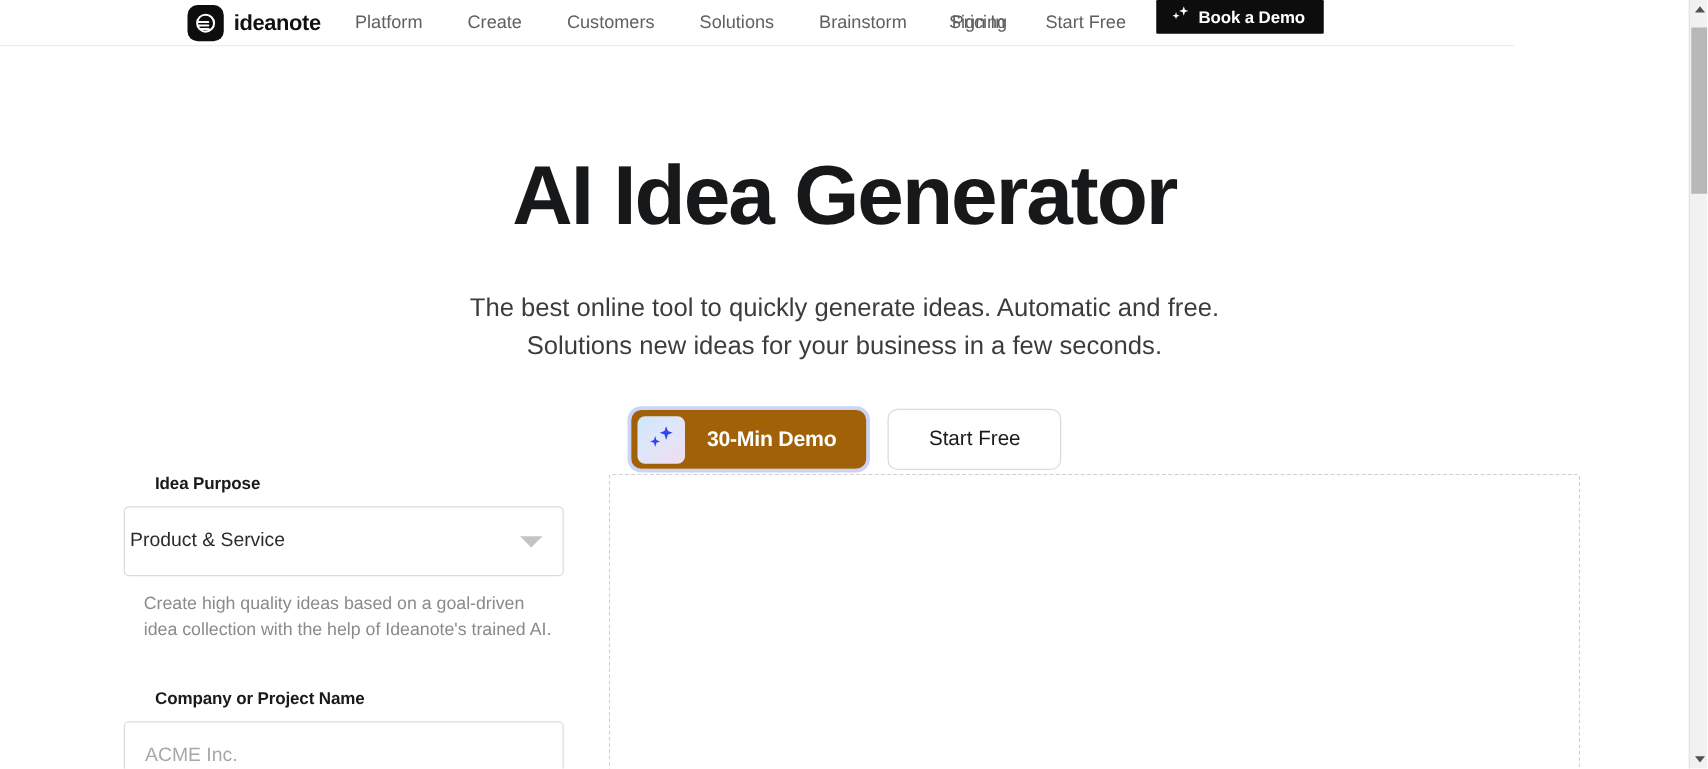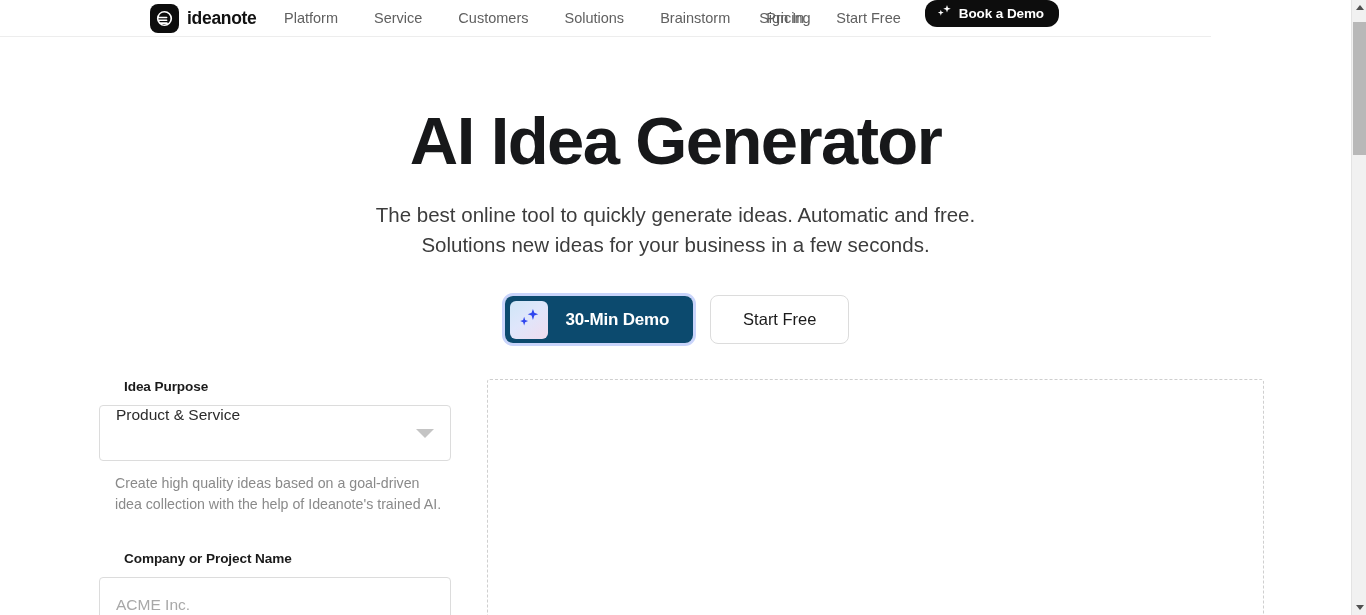--- a/index.html
+++ b/index.html
@@ -101,41 +101,41 @@
     cursor: pointer;
     white-space: nowrap;
   }
   .demo-btn {
     display: flex;
     align-items: center;
     gap: 7px;
     background: #0d0d0d;
     color: #ffffff;
     border: none;
-    border-radius: 12px;
+    border-radius: 1px;
     height: 27px;
     padding: 0 15px 0 12px;
     font-size: 13.5px;
     font-weight: 700;
     font-family: "Liberation Sans", sans-serif;
     letter-spacing: -0.1px;
     cursor: pointer;
     margin-left: 8px;
   }
 
   
   .hero {
     position: absolute;
     top: 37px;
     left: 0;
     width: 1351px;
     text-align: center;
   }
   .hero-title {
-    margin: 0;
+    margin: 16px;
     padding-top: 65px;
     font-size: 67px;
     line-height: 78px;
     font-weight: 700;
     letter-spacing: -1.6px;
     color: #17181a;
   }
   .hero-sub {
     margin: 0 auto;
     padding-top: 20px;
@@ -156,21 +156,21 @@
 
   .demo-cta-wrap {
     border: 3px solid #c9d4fb;
     border-radius: 11px;
     padding: 0;
     line-height: 0;
   }
   .demo-cta {
     display: flex;
     align-items: center;
-    background: #0c4a6e;
+    background: #a16207;
     border: none;
     border-radius: 8px;
     height: 47px;
     padding: 0 24px 0 5px;
     cursor: pointer;
     gap: 18px;
     font-family: "Liberation Sans", sans-serif;
   }
   .sparkle-tile {
     width: 38px; height: 38px;
@@ -224,21 +224,22 @@
     padding-left: 25px;
   }
   .select-box {
     position: relative;
     width: 352px;
     height: 56px;
     border: 1px solid #dcdcdc;
     border-radius: 4px;
     background: #ffffff;
     display: flex;
-    padding: 0 16px;
+    align-items: center;
+    padding: 0 4px;
     cursor: pointer;
   }
   .select-value {
     font-size: 15.5px;
     color: #2b2b2b;
   }
   .caret {
     position: absolute;
     right: 16px;
     top: 50%;
@@ -330,21 +331,21 @@
         <span class="brand-mark">
           <svg width="19" height="19" viewBox="0 0 24 24" aria-hidden="true">
             <path d="M12 2.4A9.6 9.6 0 1 0 21.6 12 9.6 9.6 0 0 0 12 2.4Zm0 2.1a7.5 7.5 0 0 1 7.5 7.5 7.5 7.5 0 0 1-7.5 7.5 7.5 7.5 0 0 1-3.1-.67h6.2a1 1 0 0 0 0-2.03H6.6a7.6 7.6 0 0 1-1.2-1.5h9.3a1 1 0 0 0 0-2.03H4.62a7.5 7.5 0 0 1-.14-1.5h10.2a1 1 0 0 0 0-2.04H4.86A7.5 7.5 0 0 1 12 4.5Z" fill="#ffffff"></path>
           </svg>
         </span>
         <span class="brand-name">ideanote</span>
       </div>
 
       <nav class="main-nav">
         <span class="nav-link">Platform</span>
-        <span class="nav-link">Service</span>
+        <span class="nav-link">Create</span>
         <span class="nav-link">Customers</span>
         <span class="nav-link">Solutions</span>
         <span class="nav-link">Brainstorm</span>
         <span class="nav-link">Pricing</span>
       </nav>
 
       <div class="header-actions">
         <span class="action-link">Sign In</span>
         <span class="action-link">Start Free</span>
         <button class="demo-btn">

